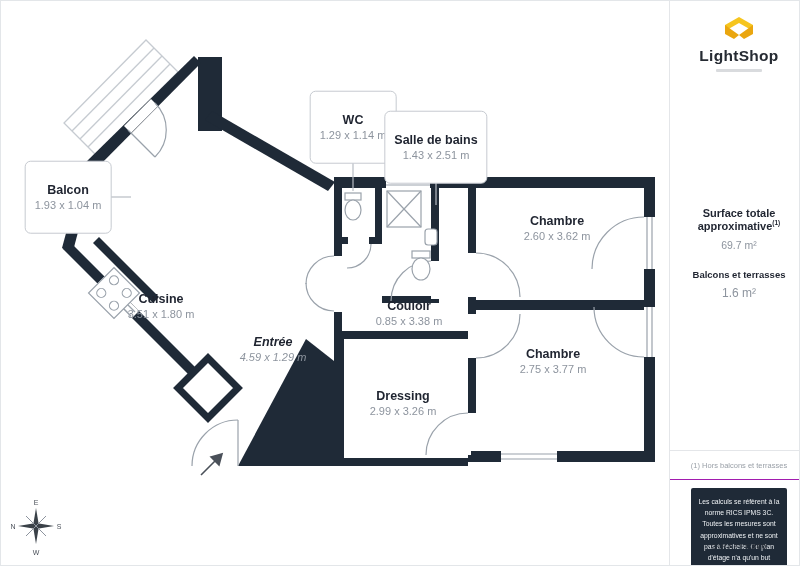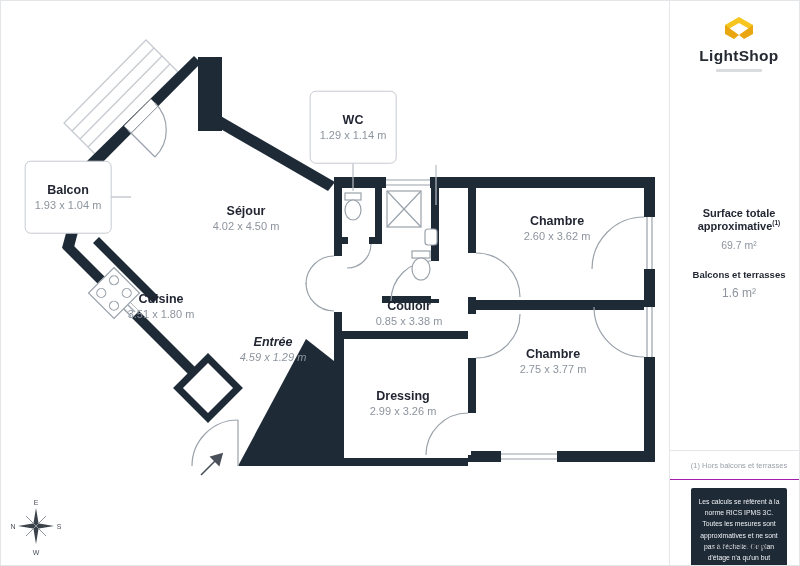--- a/index.html
+++ b/index.html
@@ -174,27 +174,27 @@
           <text x="35" y="554">W</text>
           <text x="12" y="528">N</text>
         </g>
       </g>
     </svg>
 
     <div class="room-label boxed" style="left:67px;top:196px;">
       <div class="room-name">Balcon</div>
       <div class="room-dims">1.93 x 1.04 m</div>
     </div>
-    <div class="room-label" style="left:245px;top:217px;">
-      <div class="room-name">Séjour</div>
-      <div class="room-dims">4.02 x 4.50 m</div>
-    </div>
     <div class="room-label boxed" style="left:352px;top:126px;">
       <div class="room-name">WC</div>
       <div class="room-dims">1.29 x 1.14 m</div>
+    </div>
+    <div class="room-label boxed" style="left:435px;top:146px;">
+      <div class="room-name">Salle de bains</div>
+      <div class="room-dims">1.43 x 2.51 m</div>
     </div>
     <div class="room-label" style="left:556px;top:227px;">
       <div class="room-name">Chambre</div>
       <div class="room-dims">2.60 x 3.62 m</div>
     </div>
     <div class="room-label" style="left:160px;top:305px;">
       <div class="room-name">Cuisine</div>
       <div class="room-dims">3.51 x 1.80 m</div>
     </div>
     <div class="room-label" style="left:272px;top:348px;font-style:italic;">

